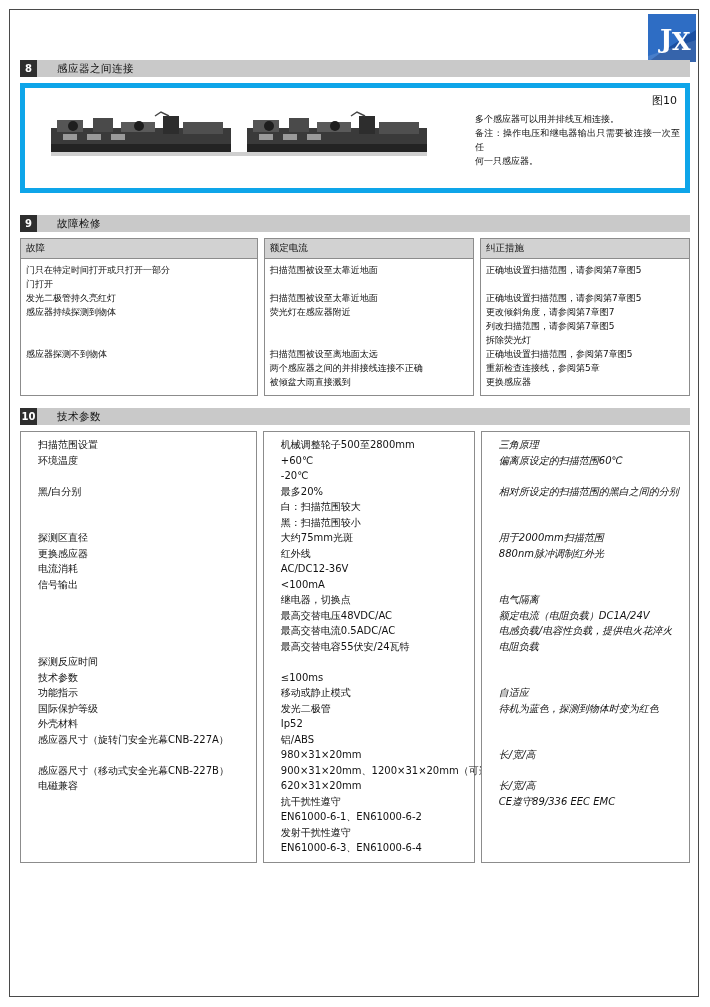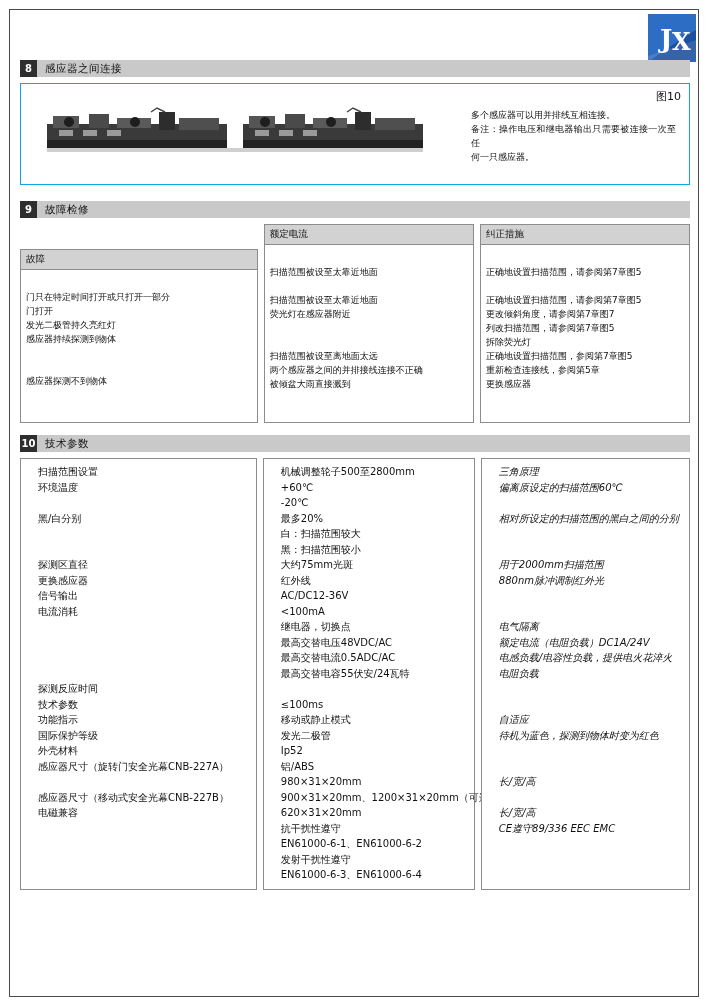--- a/index.html
+++ b/index.html
@@ -63,30 +63,30 @@
     line-height: 17px;
     text-align: center;
     font-weight: bold;
   }
   .sec-title {
     flex: 1;
     background: #c9c9c9;
     color: #111;
     font-size: 10.5px;
     line-height: 17px;
-    padding-left: 8px;
+    padding-left: 20px;
     letter-spacing: 0.5px;
   }
 
   
   .fig-box {
-    border: 1px solid #0ea5e9;
+    border: 5px solid #0ea5e9;
     height: 100px;
     position: relative;
-    margin-bottom: 16px;
+    margin-bottom: 22px;
     background: #fff;
   }
   .fig-label {
     position: absolute;
     right: 8px;
     top: 5px;
     font-size: 11px;
   }
   .fig-img {
     position: absolute;
@@ -108,21 +108,21 @@
     border: 1px solid #8c8c8c;
     background: #fff;
   }
   .col-head {
     background: #d2d2d2;
     font-size: 9.5px;
     padding: 3px 5px 3px 5px;
     border-bottom: 1px solid #8c8c8c;
   }
   .col-body {
-    padding: 20px 5px 6px 5px;
+    padding: 4px 5px 6px 5px;
     font-size: 9px;
     line-height: 14px;
   }
   .col-body div { white-space: nowrap; }
 
   .gap { height: 6px; }
 
   
   .spec-wrap {
     display: flex;
@@ -214,21 +214,21 @@
         <div>何一只感应器。</div>
       </div>
     </div>
 
     <div class="sec-head">
       <div class="sec-num">9</div>
       <div class="sec-title">故障检修</div>
     </div>
 
     <div class="spec-wrap">
-      <div class="col" style="width:240px;box-sizing:border-box;margin-top:25px;">
+      <div class="col" style="width:240px;box-sizing:border-box;">
         <div class="col-head">故障</div>
         <div class="col-body">
           <div>门只在特定时间打开或只打开一部分</div>
           <div>门打开</div>
           <div>发光二极管持久亮红灯</div>
           <div>感应器持续探测到物体</div>
           <div>&nbsp;</div>
           <div>&nbsp;</div>
           <div>感应器探测不到物体</div>
           <div>&nbsp;</div>
@@ -275,22 +275,22 @@
     <div class="spec-wrap">
       <div class="spec-col c1">
         <div>扫描范围设置</div>
         <div>环境温度</div>
         <div class="blank">&nbsp;</div>
         <div>黑/白分别</div>
         <div class="blank">&nbsp;</div>
         <div class="blank">&nbsp;</div>
         <div>探测区直径</div>
         <div>更换感应器</div>
+        <div>电流消耗</div>
         <div>信号输出</div>
-        <div>电流消耗</div>
         <div class="blank">&nbsp;</div>
         <div class="blank">&nbsp;</div>
         <div class="blank">&nbsp;</div>
         <div class="blank">&nbsp;</div>
         <div>探测反应时间</div>
         <div>技术参数</div>
         <div>功能指示</div>
         <div>国际保护等级</div>
         <div>外壳材料</div>
         <div>感应器尺寸（旋转门安全光幕CNB-227A）</div>

